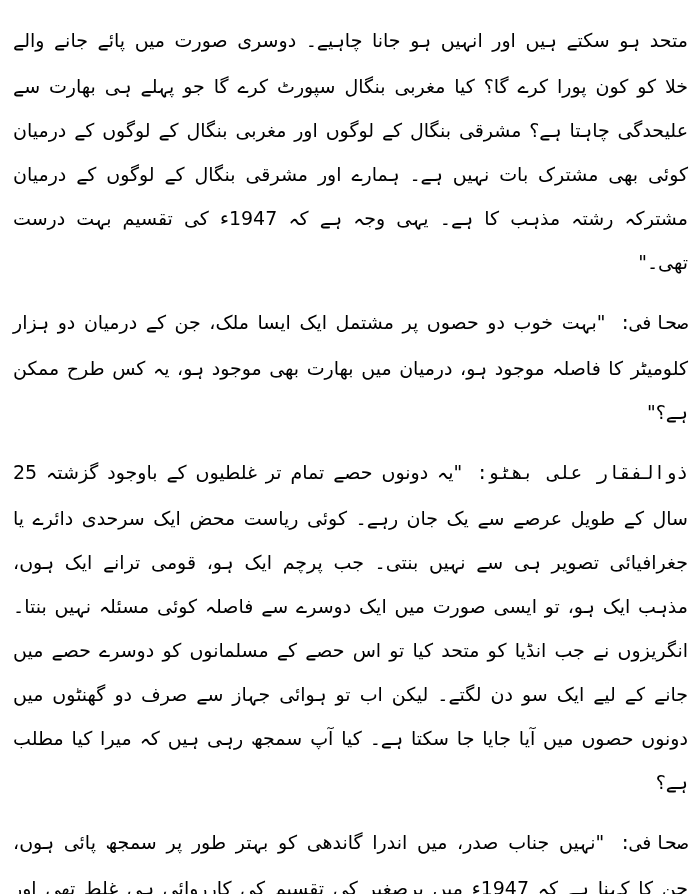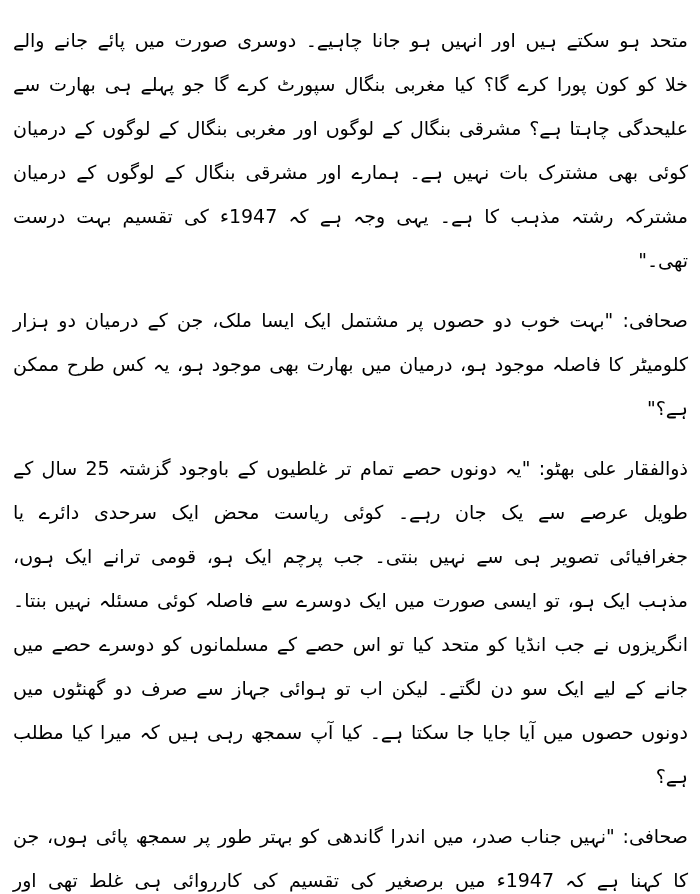--- a/index.html
+++ b/index.html
@@ -29,20 +29,21 @@
     text-align: justify;
     word-spacing: 1.5px;
     color: #000000;
   }
   .para:last-child {
     margin-bottom: 0;
   }
   .speaker {
     
     font-weight: normal;
+    font-family: Liberation Mono, monospace;
   }
 </style>
 </head>
 <body>
 
 <main class="page">
 
   <p class="para"><span class="speaker"></span><span>متحد ہو سکتے ہیں اور انہیں ہو جانا چاہیے۔ دوسری صورت میں پائے جانے والے خلا کو کون پورا کرے گا؟ کیا مغربی بنگال سپورٹ کرے گا جو پہلے ہی بھارت سے علیحدگی چاہتا ہے؟ مشرقی بنگال کے لوگوں اور مغربی بنگال کے لوگوں کے درمیان کوئی بھی مشترک بات نہیں ہے۔ ہمارے اور مشرقی بنگال کے لوگوں کے درمیان مشترکہ رشتہ مذہب کا ہے۔ یہی وجہ ہے کہ 1947ء کی تقسیم بہت درست تھی۔"</span></p>
 
   <p class="para"><span class="speaker">صحافی: </span><span>"بہت خوب دو حصوں پر مشتمل ایک ایسا ملک، جن کے درمیان دو ہزار کلومیٹر کا فاصلہ موجود ہو، درمیان میں بھارت بھی موجود ہو، یہ کس طرح ممکن ہے؟"</span></p>

